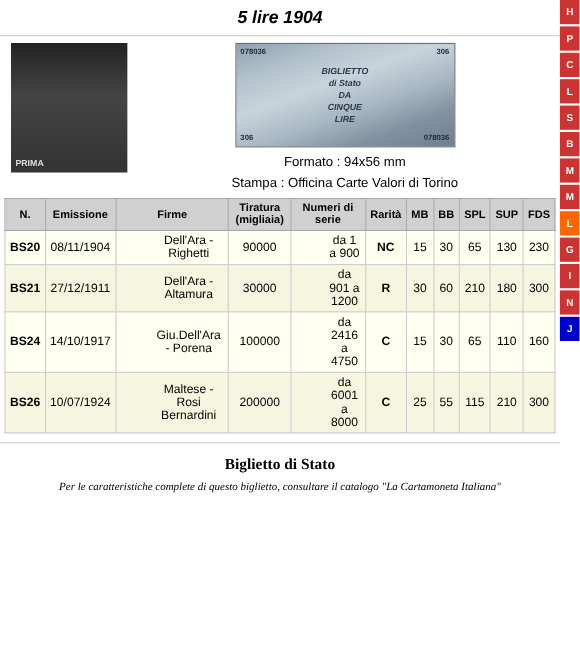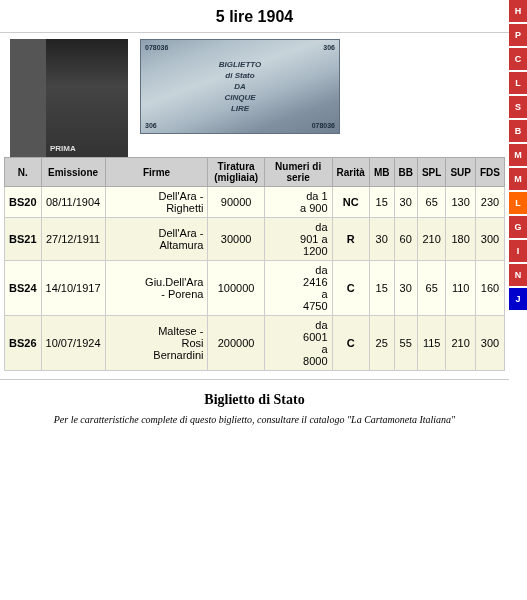--- a/index.html
+++ b/index.html
@@ -44,20 +44,21 @@
       width: 509px;
       padding: 0;
     }
 
     .page-title {
       text-align: center;
       font-size: 16px;
       font-weight: bold;
       padding: 8px 0 6px 0;
       border-bottom: 1px solid #ccc;
+      font-style: italic;
     }
 
     .banknote-large {
       width: 200px;
       height: 95px;
       background: linear-gradient(160deg, #8fa0b0 0%, #b0c0ca 20%, #c8d4da 40%, #a8b8c4 60%, #8090a0 80%, #708090 100%);
       border: 1px solid #607080;
       position: relative;
       display: flex;
       align-items: center;
@@ -125,21 +126,21 @@
     }
 
     tbody td {
       border: 1px solid #ccc;
       padding: 3px 4px;
       text-align: center;
       vertical-align: middle;
     }
 
     tbody td.left {
-      text-align: right;
+      text-align: center;
       padding-left: 34px;
     }
 
     .bold { font-weight: bold; margin-left: 11px; }
 
     .footer-section {
       text-align: center;
       padding: 12px 10px 4px 10px;
       border-top: 1px solid #ccc;
       margin-top: 8px;
@@ -158,27 +159,26 @@
     }
 
     .small-image-container {
       display: flex;
       align-items: flex-start;
       padding: 6px 10px 0 10px;
       gap: 12px;
     }
 
     .small-img-box {
-      width: 118px;
+      width: 106px;
       height: 118px;
       background: #555;
       flex-shrink: 0;
       overflow: hidden;
       position: relative;
-      padding-left: 36px;
     }
 
     .small-img-inner {
       width: 100%;
       height: 100%;
       background: linear-gradient(180deg, #222 0%, #444 40%, #333 100%);
       display: flex;
       align-items: flex-end;
       justify-content: flex-start;
       padding: 4px;
@@ -197,33 +197,37 @@
   <div class="content-area">
 
     <div class="page-title">5 lire 1904</div>
 
     <div class="small-image-container">
       <div class="small-img-box">
         <div class="small-img-inner">
           <span class="small-img-label">PRIMA</span>
         </div>
       </div>
-      <div style="flex:1; display:flex; flex-direction:row; align-items:center;">
+      <div style="flex:1; display:flex; flex-direction:column; align-items:center;">
         <div class="banknote-large">
           <span class="banknote-serial serial-tl">078036</span>
           <span class="banknote-serial serial-tr">306</span>
           <div class="banknote-text-overlay">
             <div>BIGLIETTO</div>
             <div>di Stato</div>
             <div>DA</div>
             <div>CINQUE</div>
             <div>LIRE</div>
           </div>
           <span class="banknote-serial serial-bl">306</span>
           <span class="banknote-serial serial-br">078036</span>
+        </div>
+        <div class="format-text">
+          <div>Formato : 94x56 mm</div>
+          <div>Stampa : Officina Carte Valori di Torino</div>
         </div>
       </div>
     </div>
 
     <div class="table-section">
       <table>
         <thead>
           <tr>
             <th>N.</th>
             <th>Emissione</th>

